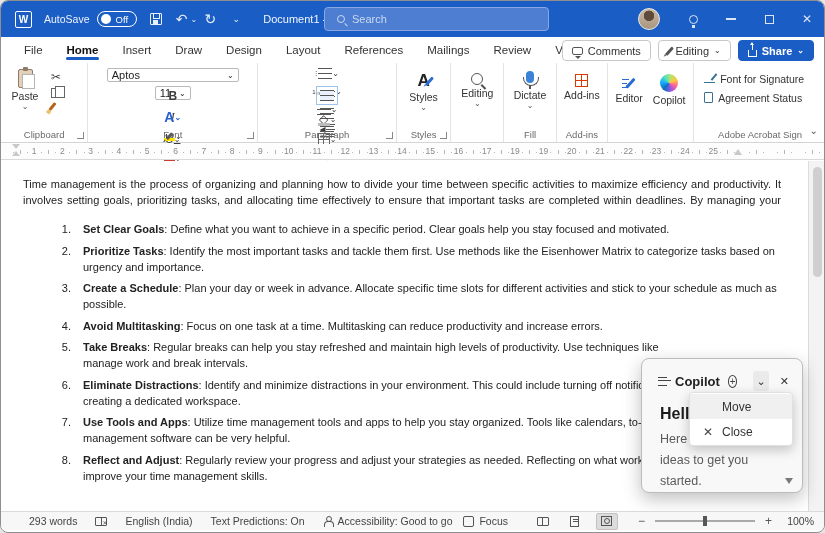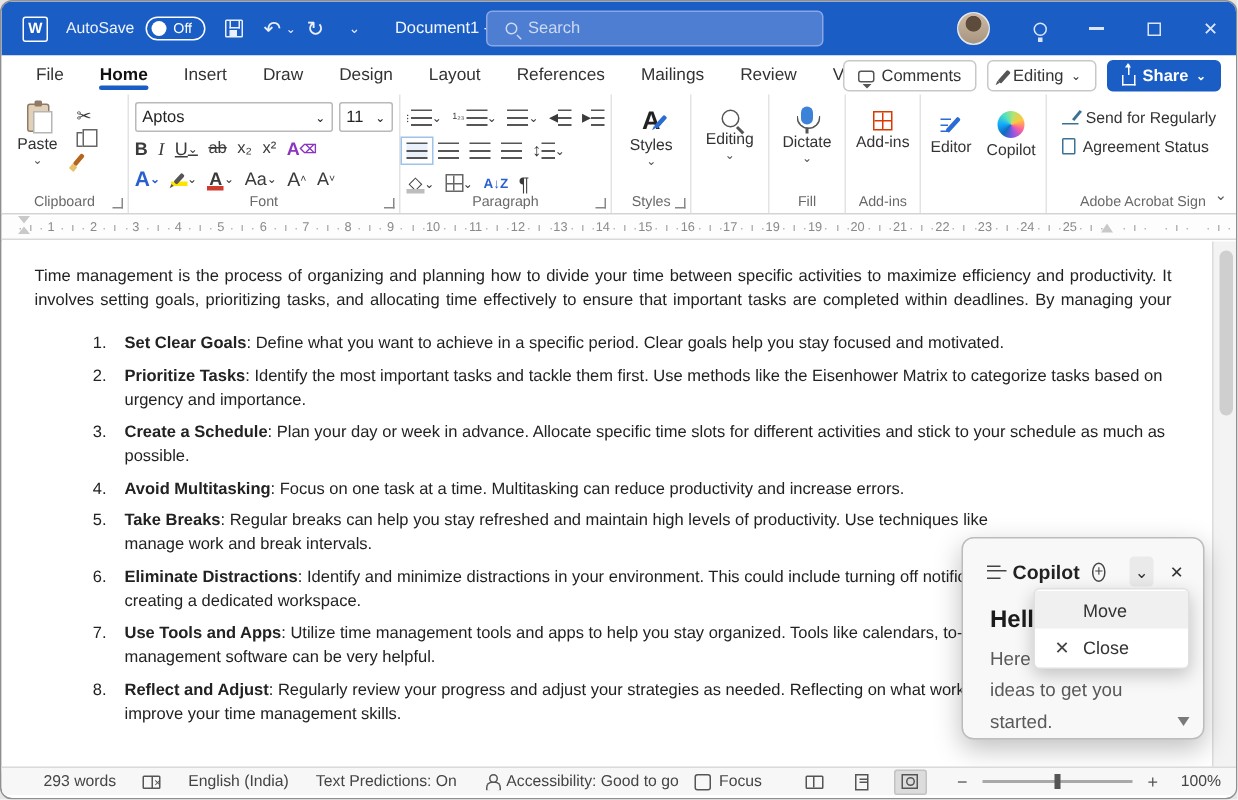--- a/index.html
+++ b/index.html
@@ -50,21 +50,21 @@
   .chev { font-size:8px; color:inherit; }
 
   
   .ribbon { position:absolute; left:0; top:62px; width:825px; height:80px; background:#fff; border-bottom:1px solid #d4d4d4; display:flex; }
   .rgroup { position:relative; display:flex; flex-direction:column; padding:5px 4px 0; }
   .rgroup + .rgroup { border-left:1px solid #e3e3e3; }
   .glabel { position:absolute; bottom:2px; left:0; right:0; text-align:center; font-size:9.5px; color:#696969; }
   .launcher { position:absolute; bottom:3px; right:3px; width:7px; height:7px; border-right:1.2px solid #888; border-bottom:1.2px solid #888; }
   .rbtn { display:flex; flex-direction:column; align-items:center; justify-content:center; cursor:pointer; color:#333; }
   .rlabel { font-size:10.5px; color:#333; margin-top:2px; white-space:nowrap; }
-  .minirow { display:flex; align-items:center; gap:7px; height:20px; }
+  .minirow { display:flex; align-items:center; gap:7px; height:20px;flex-direction:column; }
   .mini { font-size:12px; color:#3b3b3b; cursor:pointer; display:flex; align-items:center; }
   .combo { border:1px solid #b9b9b9; border-radius:2px; height:20px; display:flex; align-items:center; justify-content:space-between; font-size:11px; color:#222; padding:0 4px; background:#fff; cursor:pointer; }
   .clip-ic { width:15px; height:19px; background:#e3d0b8; border:1px solid #8f7a66; border-radius:2px; position:relative; }
   .clip-ic:before { content:""; position:absolute; left:4px; top:-3px; width:5px; height:4px; background:#8f7a66; border-radius:1px; }
   .clip-ic:after { content:""; position:absolute; left:3px; top:4px; width:11px; height:13px; background:#fff; border:1px solid #b5b5b5; }
   .copy-ic { width:8px; height:10px; border:1.2px solid #666; position:relative; background:#fff; }
   .copy-ic:after { content:""; position:absolute; left:2.5px; top:-3.5px; width:8px; height:10px; border:1.2px solid #666; background:#fff; }
   .brush-ic { width:3px; height:9px; background:#b5651d; transform:rotate(40deg); border-radius:1px; position:relative; }
   .brush-ic:after { content:""; position:absolute; top:9px; left:-0.5px; width:4px; height:4px; background:#e8c26a; }
   .ulbar { display:inline-block; width:11px; height:3px; margin-top:-2px; }
@@ -398,21 +398,21 @@
           <span class="copilot-ic"></span>
           <span class="rlabel">Copilot</span>
         </div>
       </div>
     </div>
 
     <div class="rgroup" style="width:142px;">
       <div id="adobe-rows" style="display:flex; flex-direction:column; gap:2px; margin-top:2px; padding-left:6px;">
           <div class="adobe-row">
             <span class="sig-ic"></span>
-            <span>Send for Regularly</span>
+            <span>Font for Signature</span>
           </div>
           <div class="adobe-row">
             <span class="doc-ic"></span>
             <span>Agreement Status</span>
           </div>
         </div>
       <span class="glabel">Adobe Acrobat Sign</span>
     </div>
 
     <span class="collapse-chev">⌄</span>

